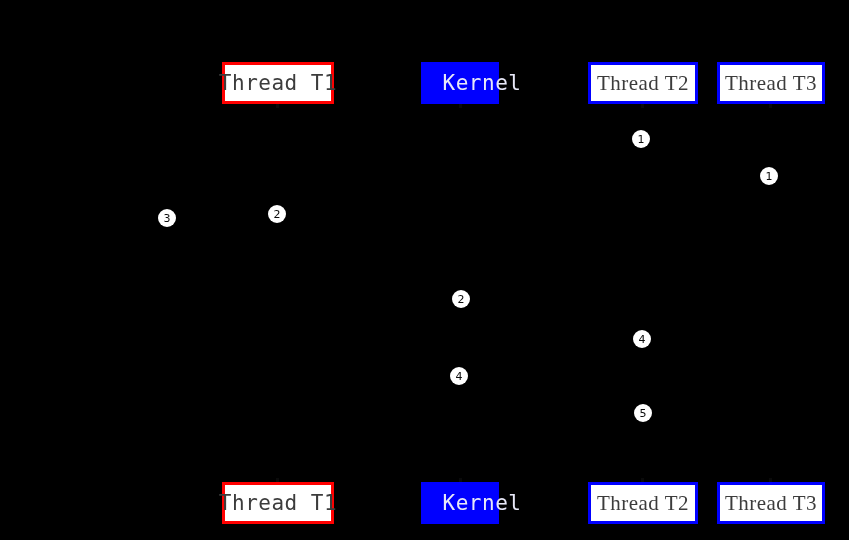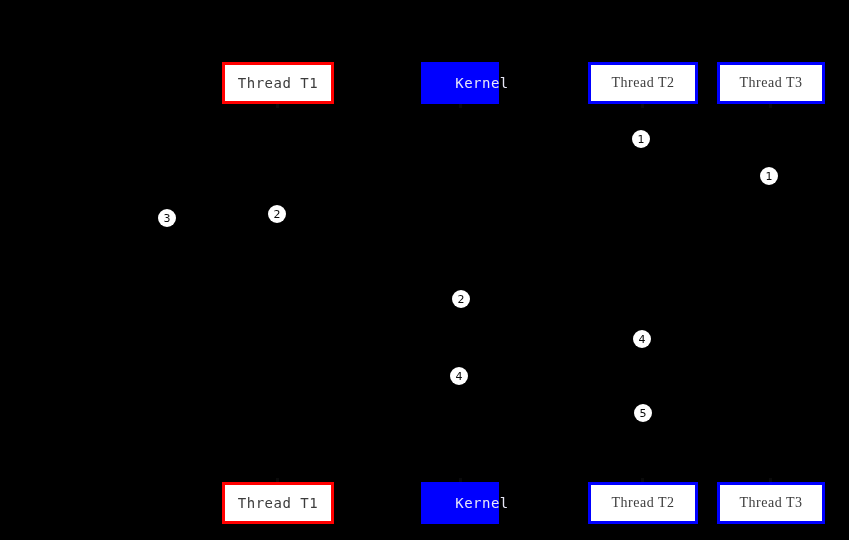--- a/index.html
+++ b/index.html
@@ -36,21 +36,21 @@
 
   
   .participant {
     position: absolute;
     box-sizing: border-box;
     background: #ffffff;
     display: flex;
     align-items: center;
     justify-content: center;
     font-family: "DejaVu Sans Mono", monospace;
-    font-size: 14px;
+    font-size: 21px;
     letter-spacing: 0.5px;
     color: #3c3c3c;
     white-space: nowrap;
   }
   .participant.red {
     border: 3px solid #ff0000;
   }
   .participant.blue {
     border: 3px solid #0000ff;
     font-family: Liberation Serif, serif;

